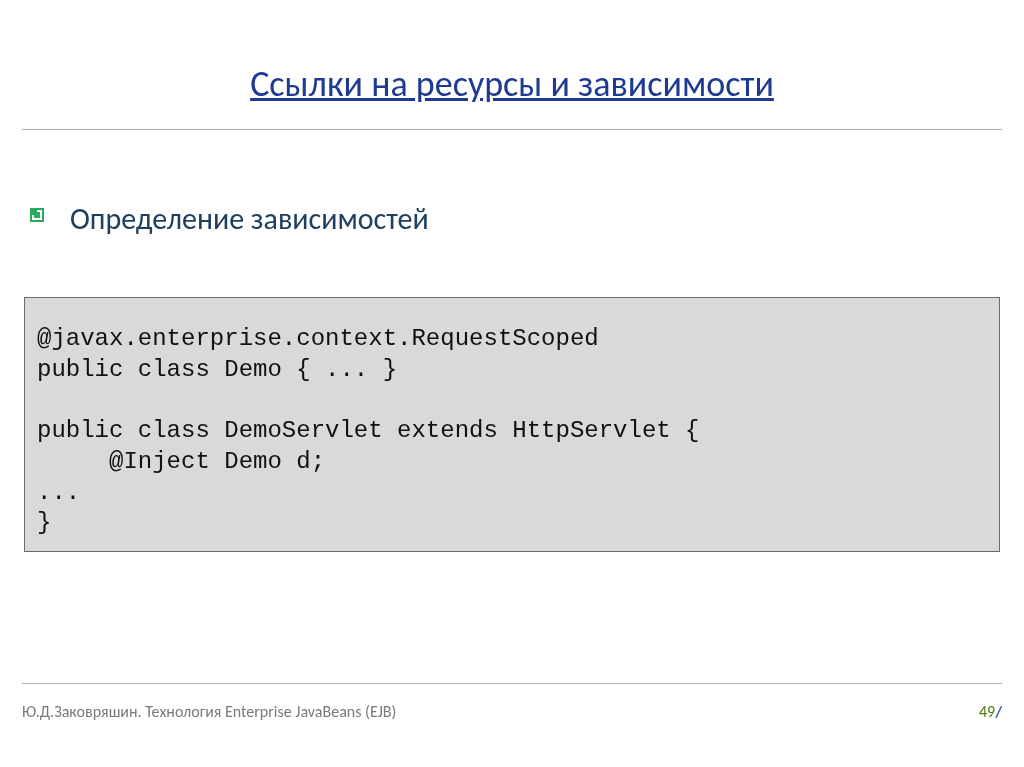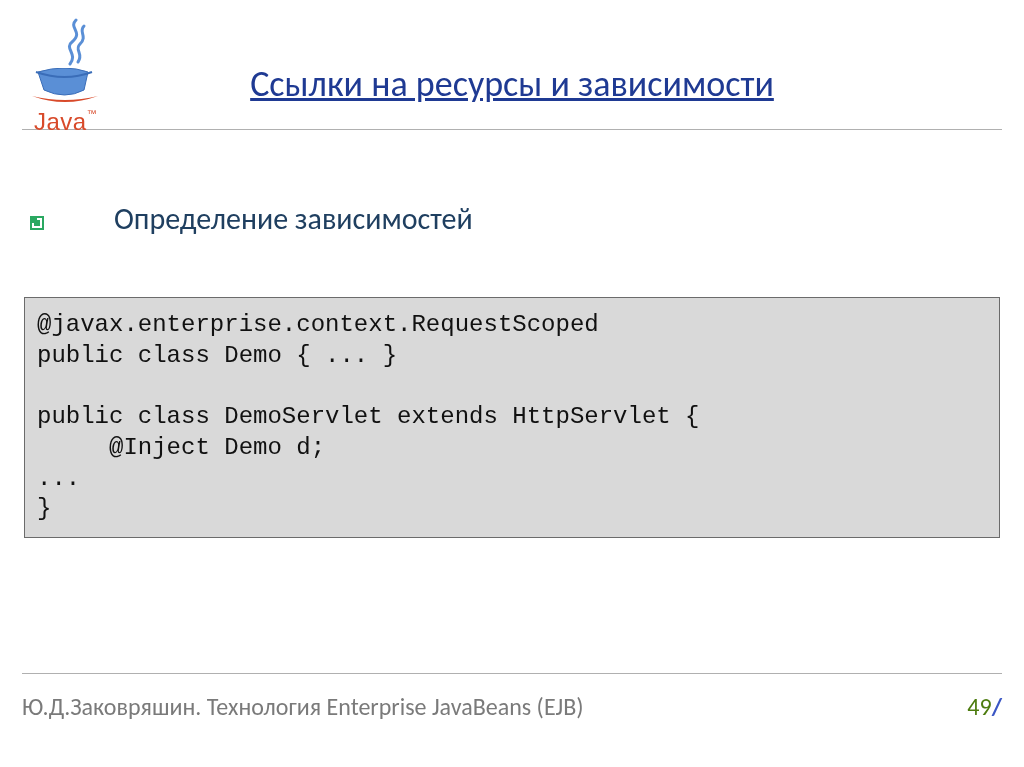--- a/index.html
+++ b/index.html
@@ -55,81 +55,66 @@
     font-weight: 400;
     color: #1f3a93;
     text-decoration: underline;
   }
   .body {
     margin: 0 22px;
     padding-top: 70px;
   }
   .bullet-row {
     display: flex;
-    align-items: center;
+    align-items: flex-start;
     padding-left: 6px;
     margin-bottom: 60px;
-    gap: 44px;
   }
   .bullet-icon {
     flex: 0 0 18px;
     height: 14px;
     margin-top: 8px;
     margin-right: 24px;
   }
   .bullet-text {
     font-size: 30px;
     color: #1f3f60;
   }
   .codebox {
     margin: 34px 2px 0 2px;
     background: #d9d9d9;
     border: 1px solid #6b6b6b;
-    padding: 12px 12px 12px 12px;
+    padding: 26px 12px 12px 12px;
     font-family: "Courier New", monospace;
     font-size: 24px;
     line-height: 1.28;
     color: #111;
     white-space: pre;
   }
   .footer {
     position: absolute;
     left: 22px; right: 22px;
     bottom: 46px;
     border-top: 1px solid #b0b0b0;
     padding-top: 18px;
     display: flex;
     justify-content: space-between;
     align-items: baseline;
-    font-size: 24px;
+    font-size: 16px;
     color: #7a7a7a;
   }
   .footer .pagenum { color: #4d7c0f; }
   .footer .slash { color: #3a56c4; font-weight: 700; }
 </style>
 </head>
 <body>
 
 <div class="slide">
 
   <div class="header">
-    <div class="logo">
-      <svg class="steam" width="34" height="48" viewBox="0 0 34 48">
-        <path d="M18 2 C10 10, 26 14, 14 24 C6 30, 20 36, 12 46"></path>
-        <path d="M26 8 C20 14, 30 18, 22 26 C16 32, 26 36, 20 44"></path>
-      </svg>
-      <svg class="cup" width="66" height="36" viewBox="0 0 66 36">
-        <path d="M6 4 Q33 -4 56 4 L52 22 Q33 32 12 22 Z" fill="#5a8fd6" stroke="#3a6db8" stroke-width="1"></path>
-        <path d="M4 4 Q33 14 60 4" fill="none" stroke="#3a6db8" stroke-width="2"></path>
-        <path d="M0 28 Q33 40 66 28 Q33 36 0 28 Z" fill="#d84a2a"></path>
-      </svg>
-      <div class="wordmark">
-        <span>Java</span><span class="tm">™</span>
-      </div>
-    </div>
     <div class="title">Ссылки на ресурсы и зависимости</div>
   </div>
 
   <div class="body">
     <div class="bullet-row">
       <svg class="bullet-icon" width="14" height="14" viewBox="0 0 14 14">
         <rect x="0" y="0" width="14" height="14" fill="#2aa861"></rect>
         <rect x="2" y="2" width="10" height="10" fill="#ffffff"></rect>
         <rect x="4" y="4" width="6" height="6" fill="#2aa861"></rect>
         <rect x="0" y="0" width="7" height="7" fill="#2aa861"></rect>

